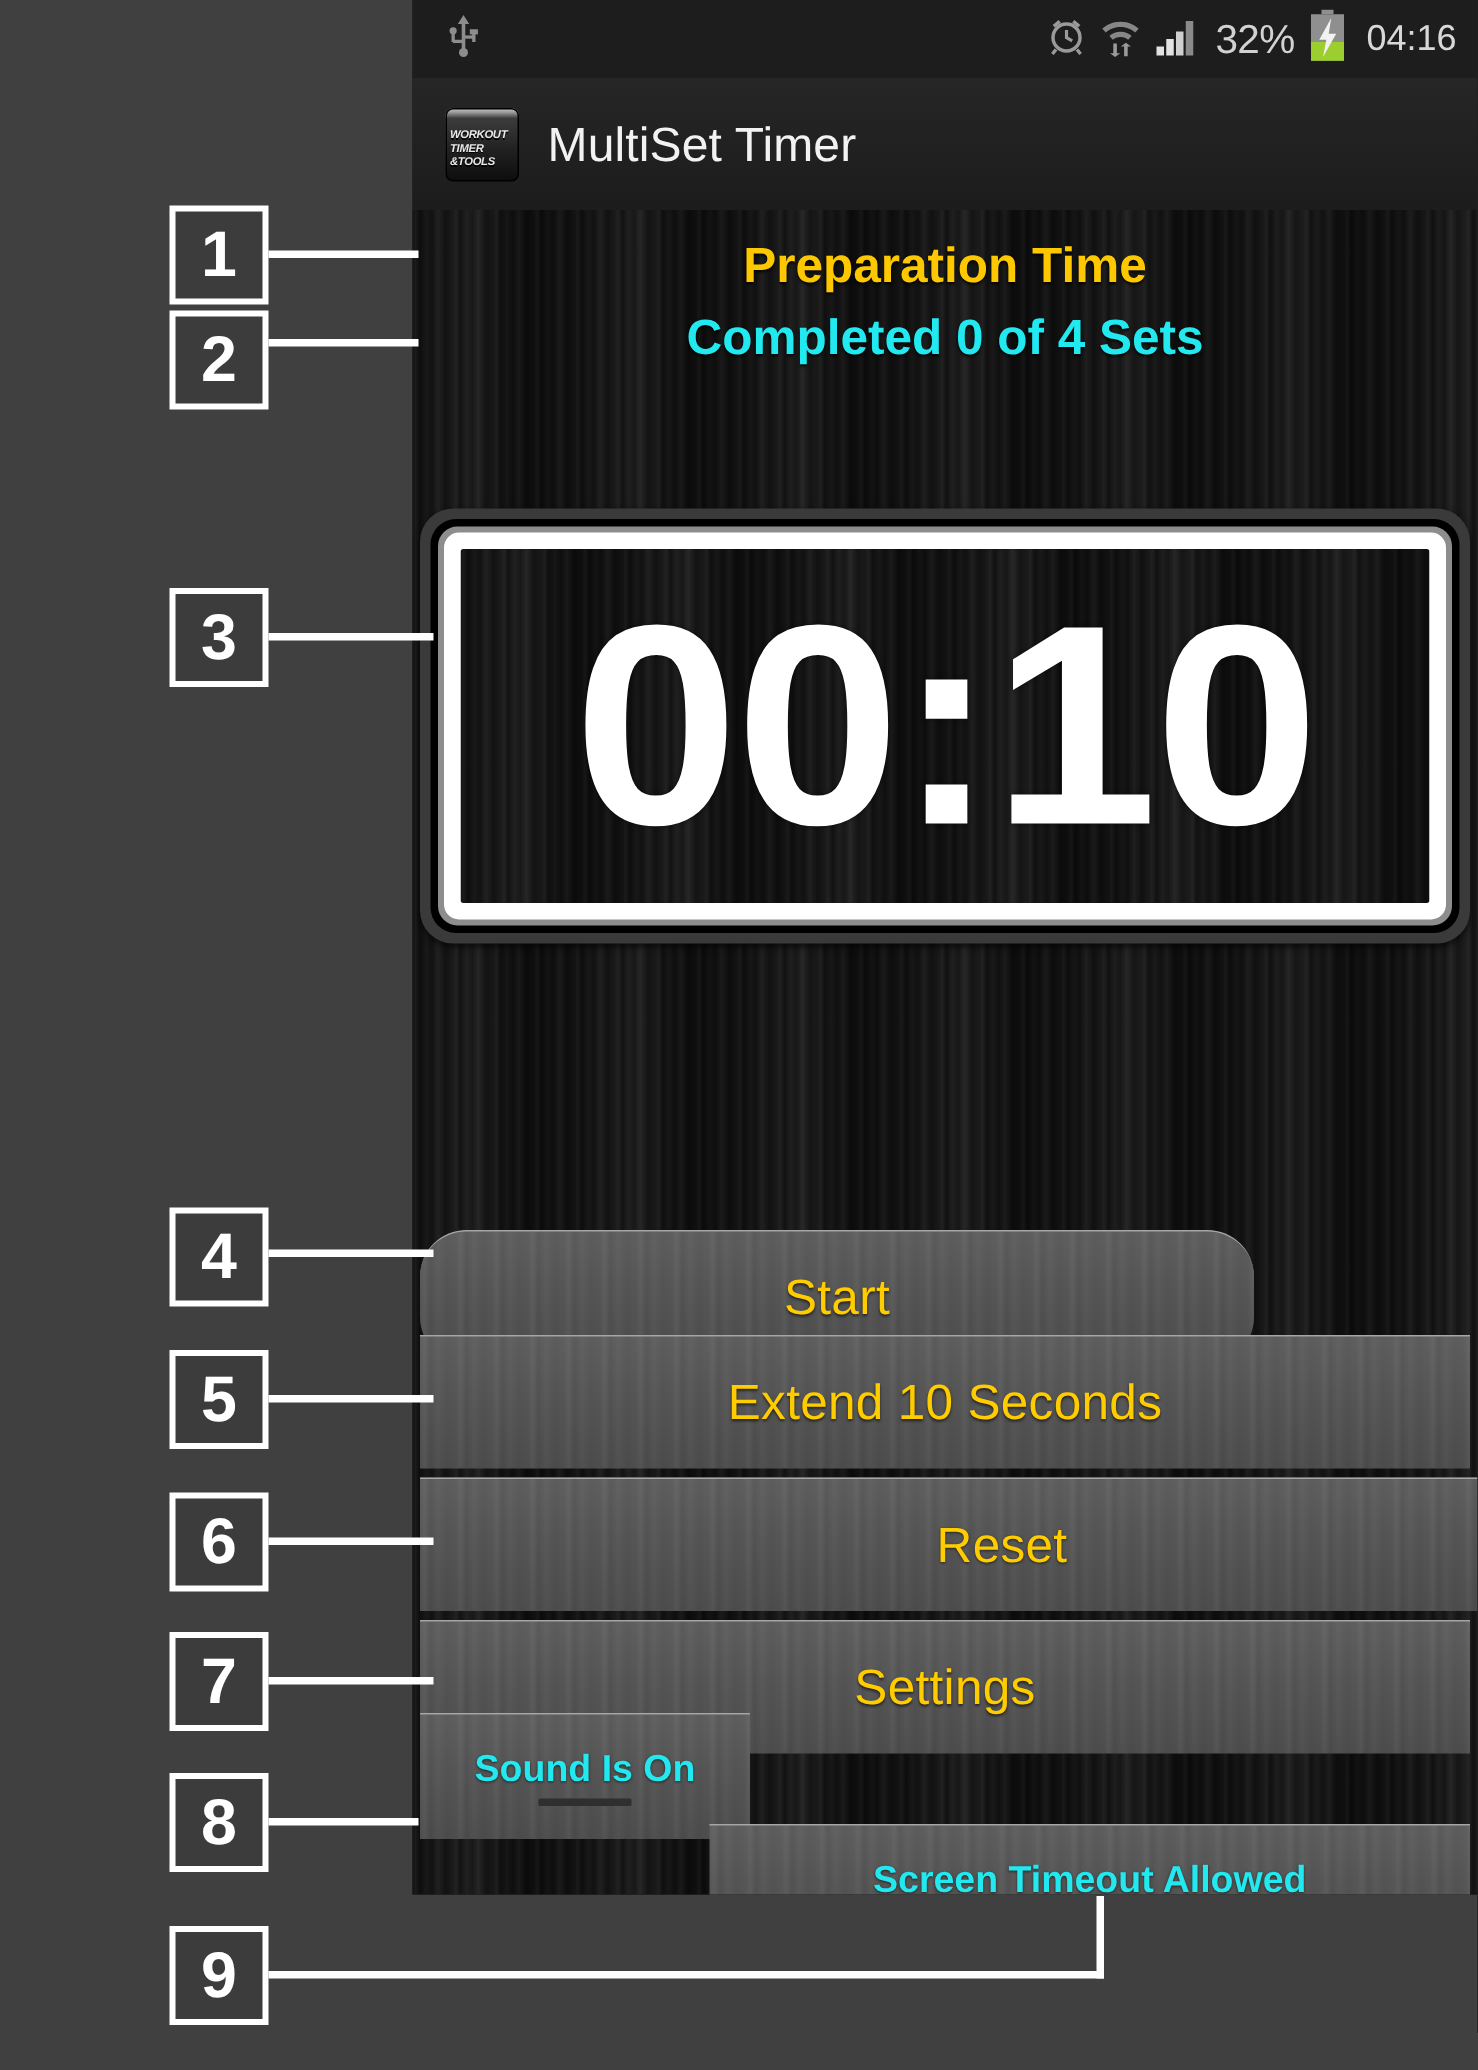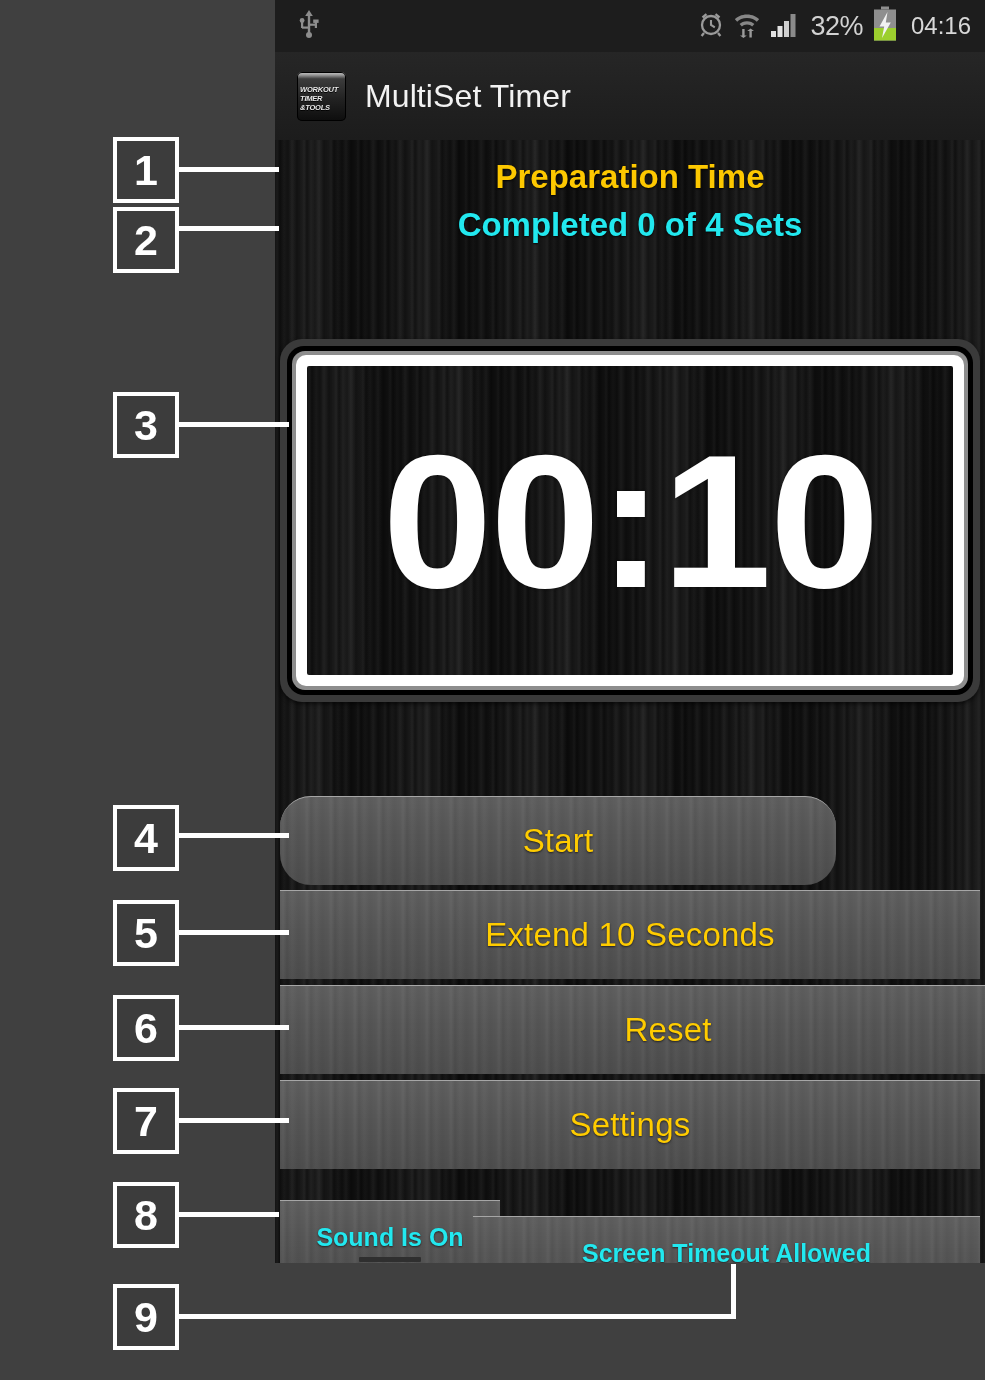--- a/index.html
+++ b/index.html
@@ -98,21 +98,21 @@
     text-shadow:0 1px 2px rgba(0,0,0,.85);
   }
   #sets-label {
     color:#22e8ef; font-size:33px; font-weight:bold; letter-spacing:0px;
     line-height:50px;
     text-shadow:0 1px 2px rgba(0,0,0,.85);
   }
 
   
   #timer-wrap {
-    position:absolute; left:5px; top:199px; width:700px; height:363px;
+    position:absolute; left:5px; top:199px; width:700px; height:290px;
     border-radius:22px;
     background:#3a3a3a;
     padding:7px;
     box-shadow:0 2px 4px rgba(0,0,0,.6);
   }
   #timer-ring-black {
     width:100%; height:100%; border-radius:17px; background:#000; padding:5px;
   }
   #timer-ring-gray {
     width:100%; height:100%; border-radius:13px; background:#8d8d8d; padding:4px;
@@ -269,37 +269,37 @@
         <div id="timer-ring-gray">
           <div id="timer-ring-white">
             <div id="timer-screen" class="wood">
               <span id="timer-value">00:10</span>
             </div>
           </div>
         </div>
       </div>
     </div>
 
-    <div class="btn" style="left:5px; top:656px; width:556px; height:89px;border-radius:31px;">
+    <div class="btn" style="left:5px; top:680px; width:556px; height:89px;border-radius:31px;">
       <span>Start</span>
     </div>
 
     <div class="btn" style="left:5px; top:750px; width:700px; height:89px;">
       <span>Extend 10 Seconds</span>
     </div>
 
     <div class="btn" style="left:5px; top:845px; width:776px; height:89px;">
       <span>Reset</span>
     </div>
 
     <div class="btn" style="left:5px; top:940px; width:700px; height:89px;">
       <span>Settings</span>
     </div>
 
-    <div class="btn toggle" style="left:5px; top:1060px; width:220px; height:84px;">
+    <div class="btn toggle" style="left:5px; top:1002px; width:220px; height:84px;">
       <span class="tog-label">Sound Is On</span>
       <span class="tog-underline"></span>
     </div>
 
     <div class="btn toggle" style="left:198px; top:1076px; width:507px; height:84px;">
       <span class="tog-label">Screen Timeout Allowed</span>
       <span class="tog-underline wide"></span>
     </div>
 
   </div>

